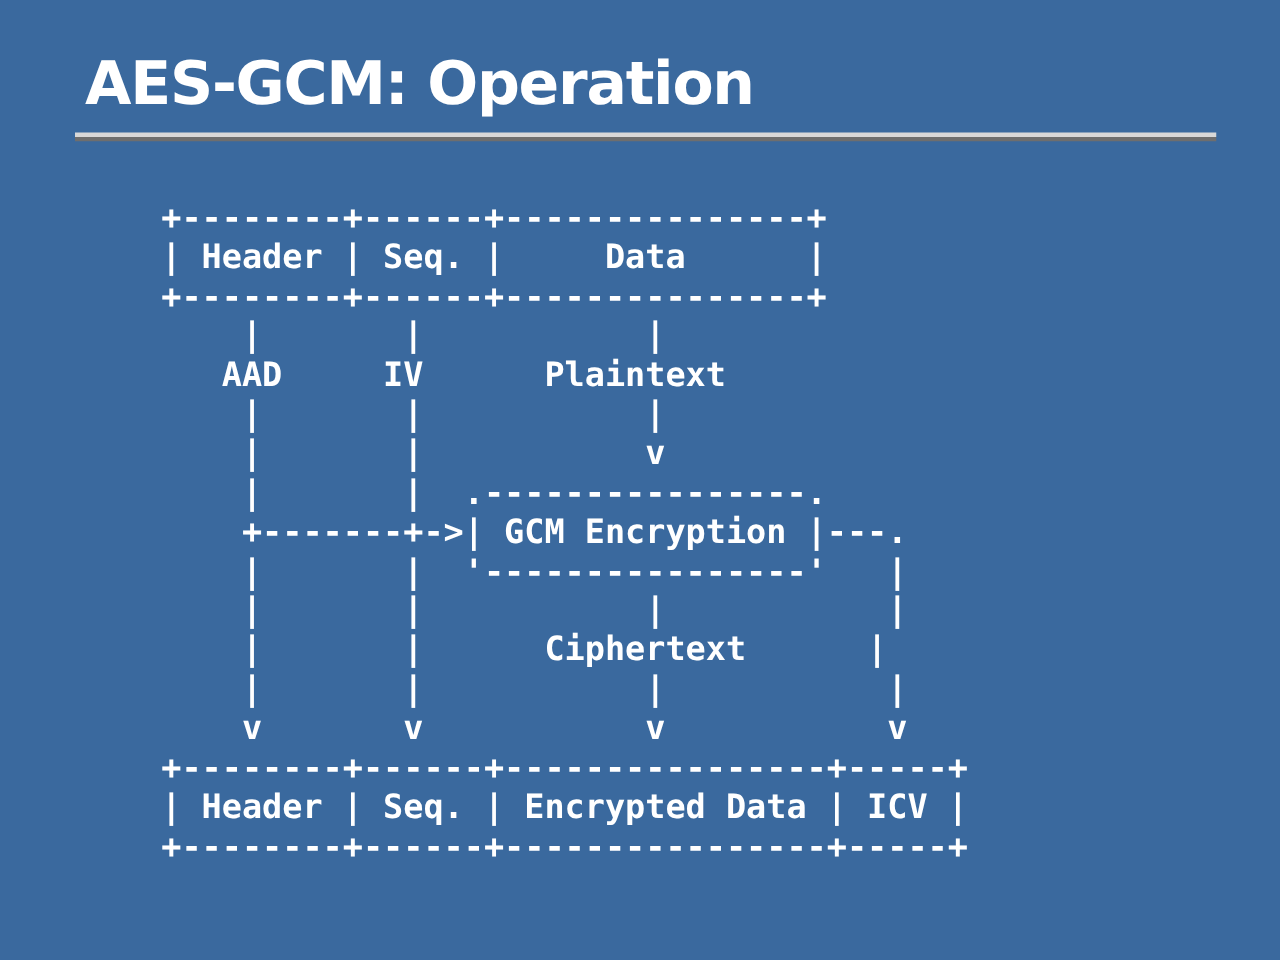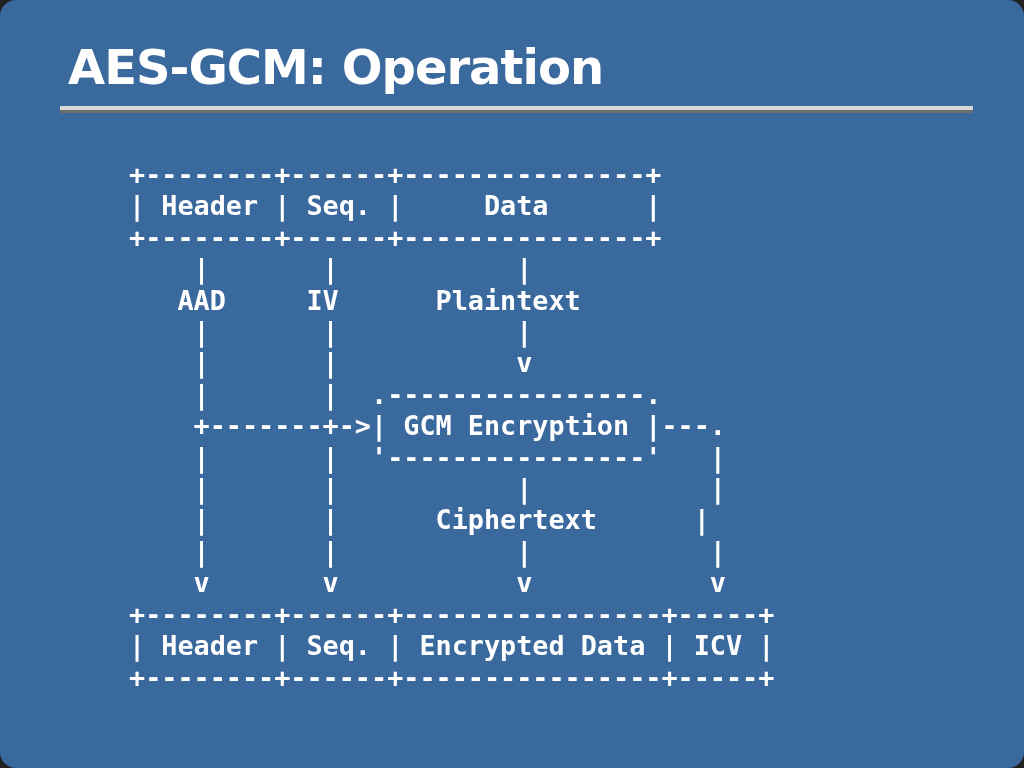--- a/index.html
+++ b/index.html
@@ -8,21 +8,21 @@
     background: #222222;
     width: 1024px;
     height: 768px;
     overflow: hidden;
   }
   .slide {
     position: relative;
     width: 1024px;
     height: 768px;
     background: #3a699e;
-    border-radius: 16px;
+    border-radius: 0;
     box-sizing: border-box;
     font-family: "DejaVu Sans", sans-serif;
   }
   .title {
     position: absolute;
     left: 68px;
     top: 40px;
     margin: 0;
     color: #ffffff;
     font-family: "DejaVu Sans", sans-serif;

